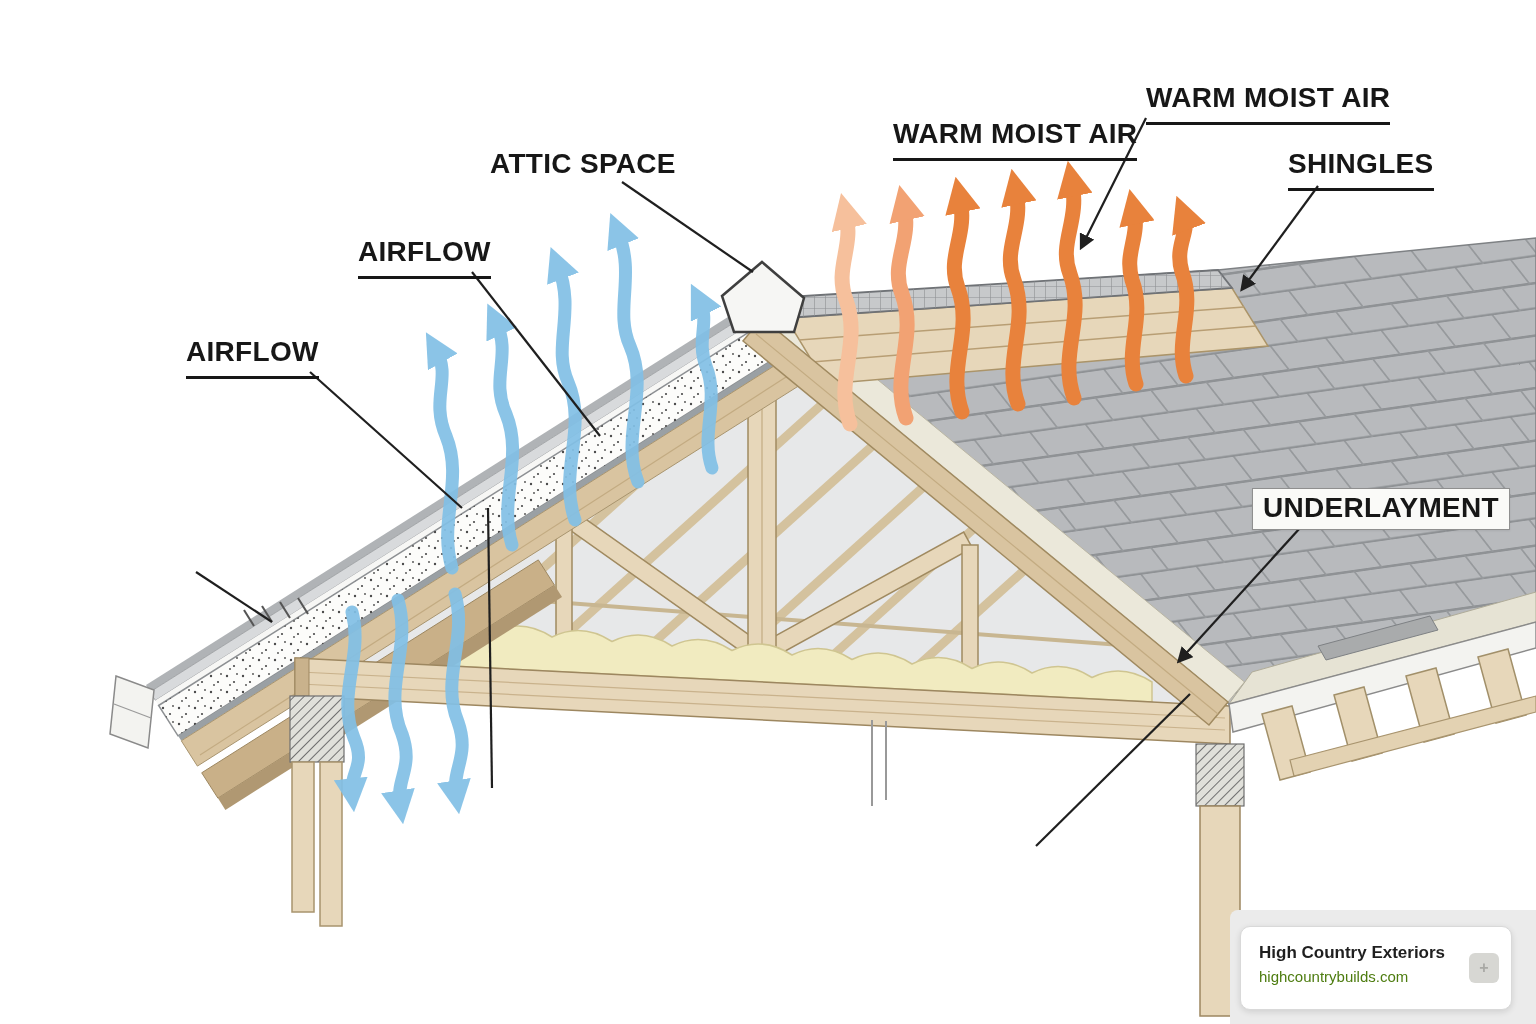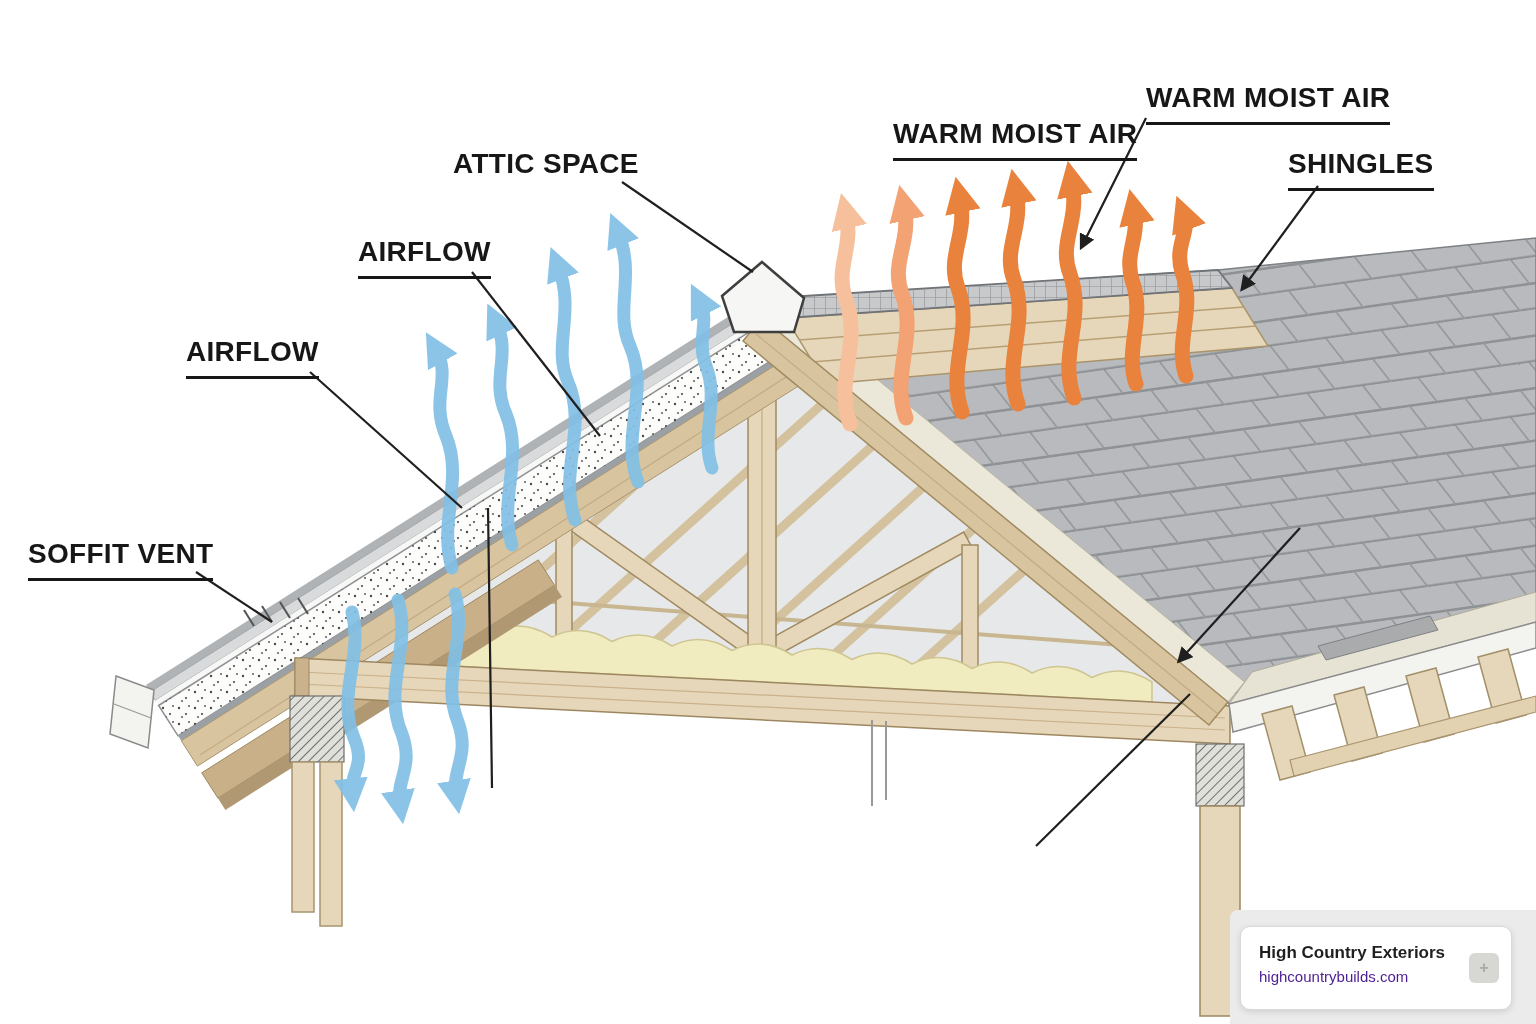--- a/index.html
+++ b/index.html
@@ -10,21 +10,21 @@
        color:var(--label-text,#171717);letter-spacing:.3px;white-space:nowrap;}
   .lbl .u{display:inline-block;border-bottom:3px solid var(--label-text,#171717);padding-bottom:8px;}
   .lbl .boxed{display:inline-block;background:#fafaf8;border:1px solid #8f8f8f;
               padding:3px 10px 5px;box-shadow:0 1px 2px rgba(0,0,0,.08);}
   .brand-bg{position:absolute;left:1230px;top:910px;width:306px;height:114px;
             background:#ebebeb;border-top-left-radius:8px;}
   .brand-card{position:absolute;left:1240px;top:926px;width:272px;height:84px;
               background:#fff;border:1px solid #d9d9d9;border-radius:10px;
               box-shadow:0 2px 6px rgba(0,0,0,.12);box-sizing:border-box;padding:16px 50px 0 18px;}
   .brand-title{font:700 17px "Liberation Sans",sans-serif;color:#1f1f1f;}
-  .brand-url{font:400 15px "Liberation Sans",sans-serif;color:#4c1d95;margin-top:5px;}
+  .brand-url{font:400 15px "Liberation Sans",sans-serif;color:#4d7c0f;margin-top:5px;}
   .brand-badge{position:absolute;right:12px;top:50%;transform:translateY(-50%);
                width:30px;height:30px;background:#d7d7d3;border-radius:6px;
                display:flex;align-items:center;justify-content:center;
                color:#a9a9a5;font:700 16px "Liberation Sans",sans-serif;}
 </style>
 </head>
 <body>
 
 <div class="stage">
 
@@ -198,28 +198,28 @@
     <path d="M1036,846 L1190,694"></path>
   </g>
 </svg>
 
 <div class="lbl" style="left:893px;top:118px">
   <span class="u">WARM MOIST AIR</span></div>
 <div class="lbl" style="left:1146px;top:82px">
   <span class="u">WARM MOIST AIR</span></div>
 <div class="lbl" style="left:1288px;top:148px">
   <span class="u">SHINGLES</span></div>
-<div class="lbl" style="left:453px;top:148px">
+<div class="lbl" style="left:490px;top:148px">
   <span>ATTIC SPACE</span></div>
 <div class="lbl" style="left:358px;top:236px">
   <span class="u">AIRFLOW</span></div>
 <div class="lbl" style="left:186px;top:336px">
   <span class="u">AIRFLOW</span></div>
-<div class="lbl" style="left:28px;top:538px">
-  <span class="u">SOFFIT VENT</span></div>
+<div class="lbl" style="left:1252px;top:488px">
+  <span class="boxed">UNDERLAYMENT</span></div>
 
 <div class="brand-bg"></div>
 <div class="brand-card">
   <div class="brand-title">High Country Exteriors</div>
   <div class="brand-url">highcountrybuilds.com</div>
   <div class="brand-badge">+</div>
 </div>
 
 </div>
 

